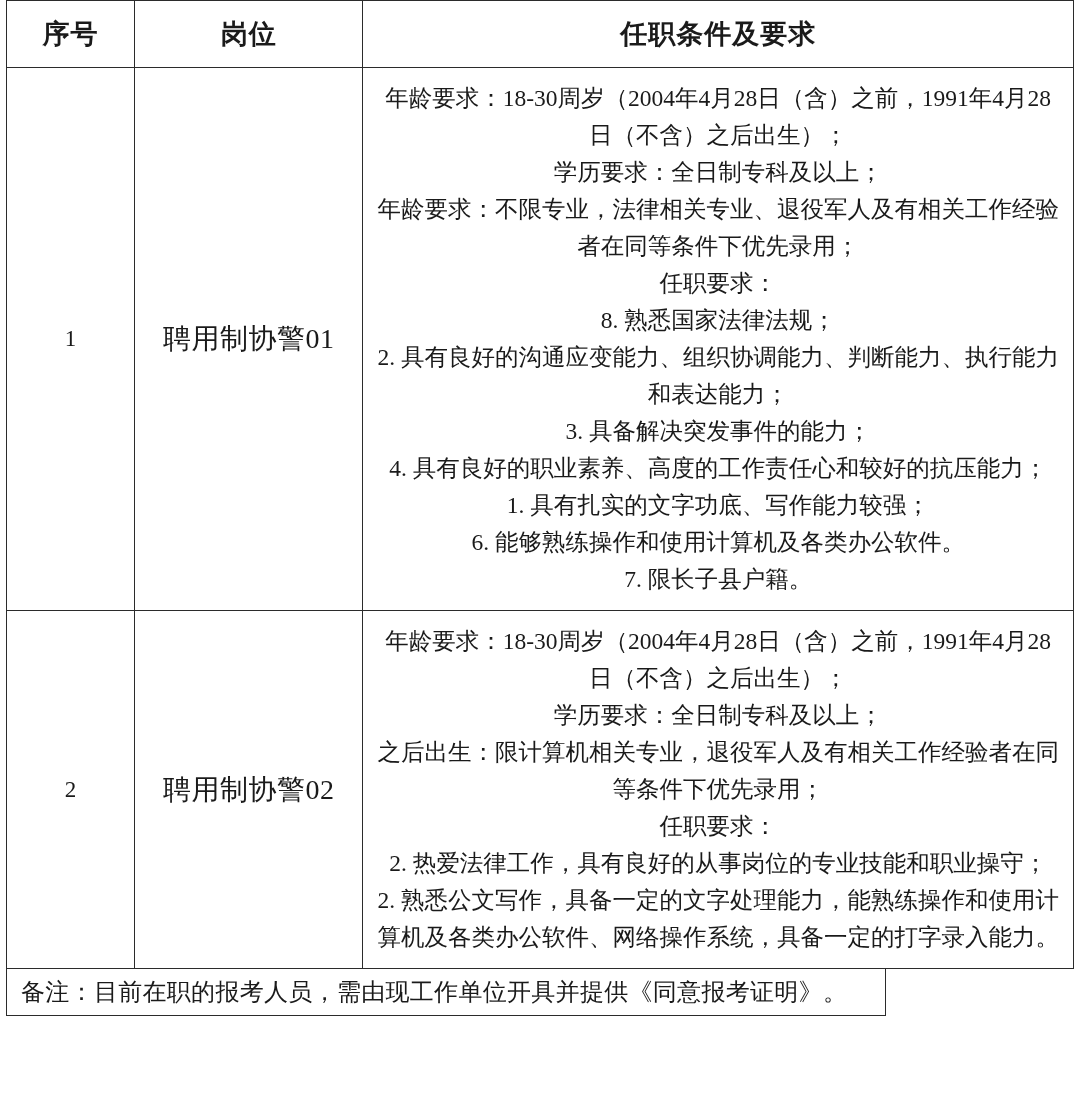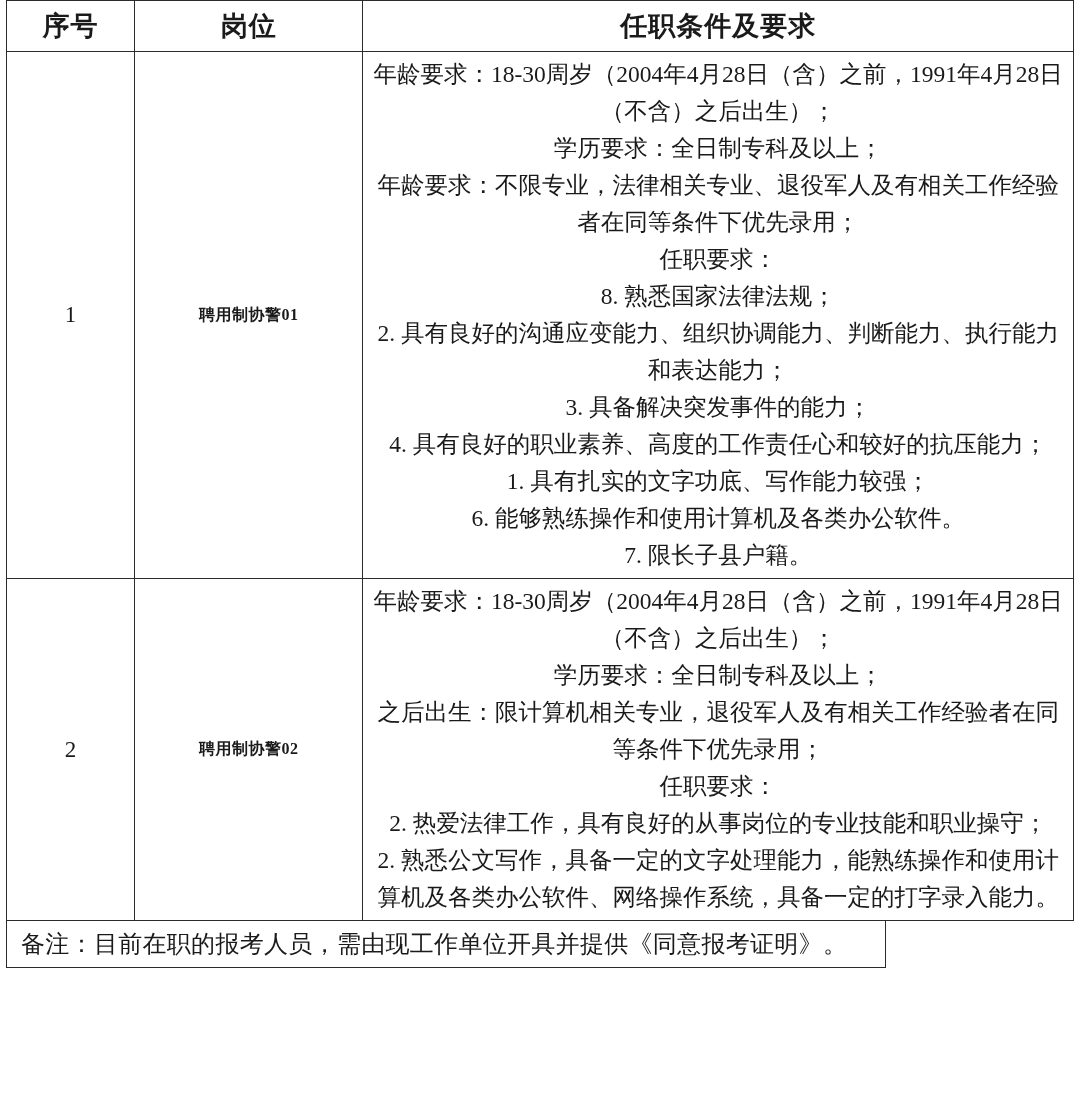--- a/index.html
+++ b/index.html
@@ -20,43 +20,42 @@
   }
   table.job-table {
     width: 1068px;
     margin: 0 6px;
     border-collapse: collapse;
     table-layout: fixed;
   }
   table.job-table td, table.job-table th {
     border: 1px solid #2b2b2b;
     vertical-align: middle;
-    padding: 4px;
+    padding: 12px;
   }
   thead th {
     font-weight: bold;
     font-size: 27px;
     text-align: center;
     height: 42px;
     line-height: 42px;
     letter-spacing: 1px;
   }
   col.c-no { width: 128px; }
   col.c-post { width: 228px; }
   col.c-req { width: 710px; }
 
   td.cell-no {
     text-align: center;
     font-size: 23px;
   }
   td.cell-post {
     text-align: center;
-    font-size: 16px;
+    font-size: 28px;
     letter-spacing: 0.5px;
-    font-weight: bold;
   }
   td.cell-req {
     text-align: center;
     font-size: 23.5px;
     line-height: 37px;
     padding: 14px 10px 14px 14px;
   }
   td.cell-req .line {
     white-space: normal;
   }

